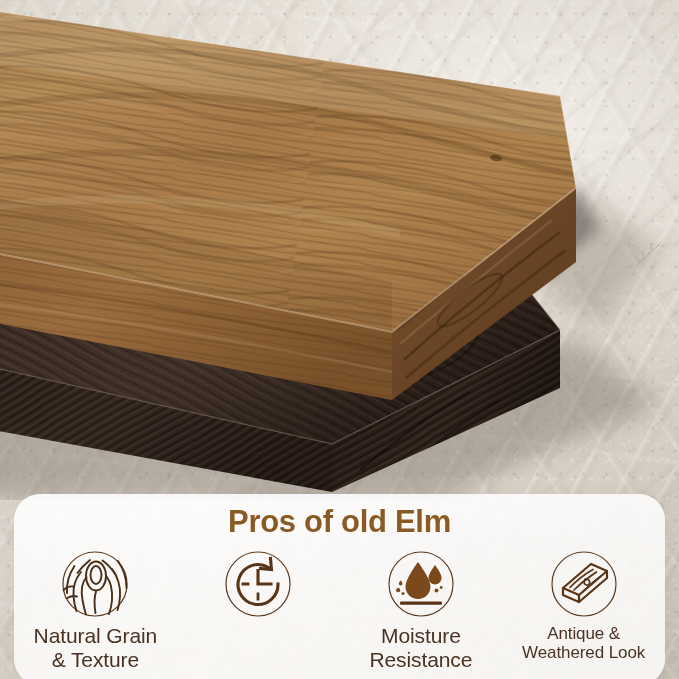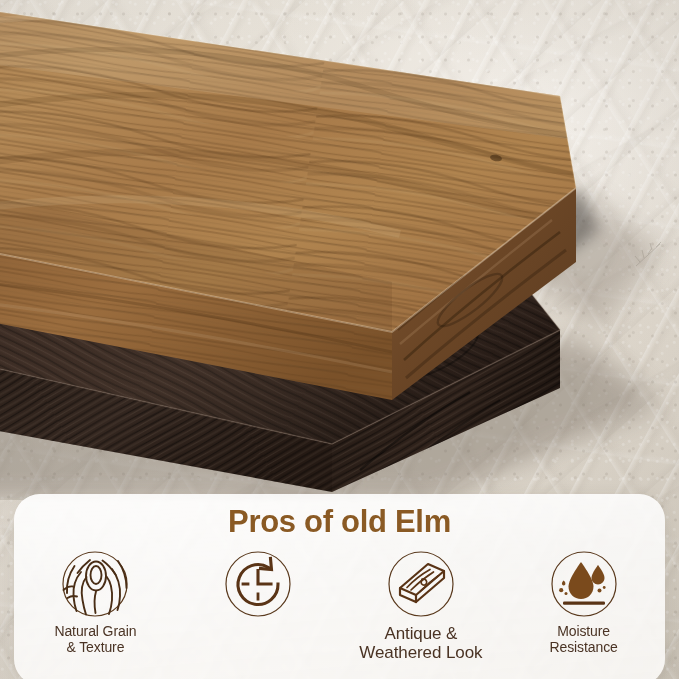--- a/index.html
+++ b/index.html
@@ -106,21 +106,21 @@
   }
   .icon-circle{
     width:68px;height:68px;border-radius:50%;
     display:flex;align-items:center;justify-content:center;
     margin-bottom:6px;
   }
   .icon-circle svg{display:block;}
   .feature-label{
     text-align:center;
     font-family:"Liberation Sans", sans-serif;
-    font-size:14px;
+    font-size:21px;
     line-height:1.12;
     color:#4a3324;
     letter-spacing:-0.1px;
     white-space:pre-line;
   }
   .feature-label.wide{font-size:17px;}
 </style>
 </head>
 <body>
 
@@ -368,61 +368,61 @@
               <path d="M19 34 L24 34" stroke-width="2.8"></path>
             </g>
           </svg>
         </div>
       </div>
 
       <div class="feature">
         <div class="icon-circle">
           <svg width="68" height="68" viewBox="0 0 68 68">
             <circle cx="34" cy="34" r="32" fill="none" stroke="#5a3a1e" stroke-width="1.2"></circle>
+
+            <path d="M31 12 C31 12 18.5 28.5 18.5 36.5 C18.5 43.6 24.1 49 31 49 C37.9 49 43.5 43.6 43.5 36.5 C43.5 28.5 31 12 31 12 Z" fill="#7a4a1c"></path>
+
+            <path d="M48 15 C48 15 41.5 23.5 41.5 27.8 C41.5 31.6 44.4 34.5 48 34.5 C51.6 34.5 54.5 31.6 54.5 27.8 C54.5 23.5 48 15 48 15 Z" fill="#7a4a1c"></path>
+
+            <g fill="#7a4a1c">
+              <path d="M13.5 30.5 C11.6 32.3 11.4 34.4 12.9 35.2 C14.1 35.8 15.5 34.9 15.4 33.4 C15.3 32.2 14.5 31.2 13.5 30.5 Z"></path>
+              <circle cx="11.2" cy="40.2" r="2.1"></circle>
+              <circle cx="16" cy="43.5" r="1.5"></circle>
+            </g>
+
+            <g fill="#7a4a1c">
+              <circle cx="49.5" cy="40.5" r="2.0"></circle>
+              <circle cx="54.2" cy="37.5" r="1.4"></circle>
+            </g>
+
+            <rect x="13" y="51.5" width="42" height="3.2" rx="1.2" fill="#5a3416"></rect>
+          </svg>
+        </div>
+        <div class="feature-label">Moisture
+Resistance</div>
+      </div>
+
+      <div class="feature">
+        <div class="icon-circle">
+          <svg width="68" height="68" viewBox="0 0 68 68">
+            <circle cx="34" cy="34" r="32" fill="none" stroke="#5a3a1e" stroke-width="1.2"></circle>
             <g stroke="#5a3416" stroke-width="2.2" fill="none" stroke-linejoin="round" stroke-linecap="round">
 
               <path d="M13 38 L41 14 L57 21 L29 45 Z"></path>
 
               <path d="M13 38 L13 45 L29 52 L29 45"></path>
               <path d="M29 52 L57 28 L57 21"></path>
 
               <path d="M20 37.5 C27 30 35 24 43 19.5" stroke-width="1.7"></path>
               <path d="M24 40 C31 33 38.5 27 46.5 22" stroke-width="1.7"></path>
               <path d="M33 41.5 C38 36.5 44 31 51 26" stroke-width="1.7"></path>
 
               <path d="M36.5 29.5 C33.8 30.5 33.3 33.8 35.6 34.8 C37.8 35.8 40.3 33.8 39.6 31.4 C39 29.4 36.8 28.4 34.8 29.2" stroke-width="1.7"></path>
             </g>
           </svg>
         </div>
         <div class="feature-label wide">Antique &amp;
 Weathered Look</div>
       </div>
 
-      <div class="feature">
-        <div class="icon-circle">
-          <svg width="68" height="68" viewBox="0 0 68 68">
-            <circle cx="34" cy="34" r="32" fill="none" stroke="#5a3a1e" stroke-width="1.2"></circle>
-
-            <path d="M31 12 C31 12 18.5 28.5 18.5 36.5 C18.5 43.6 24.1 49 31 49 C37.9 49 43.5 43.6 43.5 36.5 C43.5 28.5 31 12 31 12 Z" fill="#7a4a1c"></path>
-
-            <path d="M48 15 C48 15 41.5 23.5 41.5 27.8 C41.5 31.6 44.4 34.5 48 34.5 C51.6 34.5 54.5 31.6 54.5 27.8 C54.5 23.5 48 15 48 15 Z" fill="#7a4a1c"></path>
-
-            <g fill="#7a4a1c">
-              <path d="M13.5 30.5 C11.6 32.3 11.4 34.4 12.9 35.2 C14.1 35.8 15.5 34.9 15.4 33.4 C15.3 32.2 14.5 31.2 13.5 30.5 Z"></path>
-              <circle cx="11.2" cy="40.2" r="2.1"></circle>
-              <circle cx="16" cy="43.5" r="1.5"></circle>
-            </g>
-
-            <g fill="#7a4a1c">
-              <circle cx="49.5" cy="40.5" r="2.0"></circle>
-              <circle cx="54.2" cy="37.5" r="1.4"></circle>
-            </g>
-
-            <rect x="13" y="51.5" width="42" height="3.2" rx="1.2" fill="#5a3416"></rect>
-          </svg>
-        </div>
-        <div class="feature-label">Moisture
-Resistance</div>
-      </div>
-
     </div>
   </div>
 </div>
 
 </body></html>

